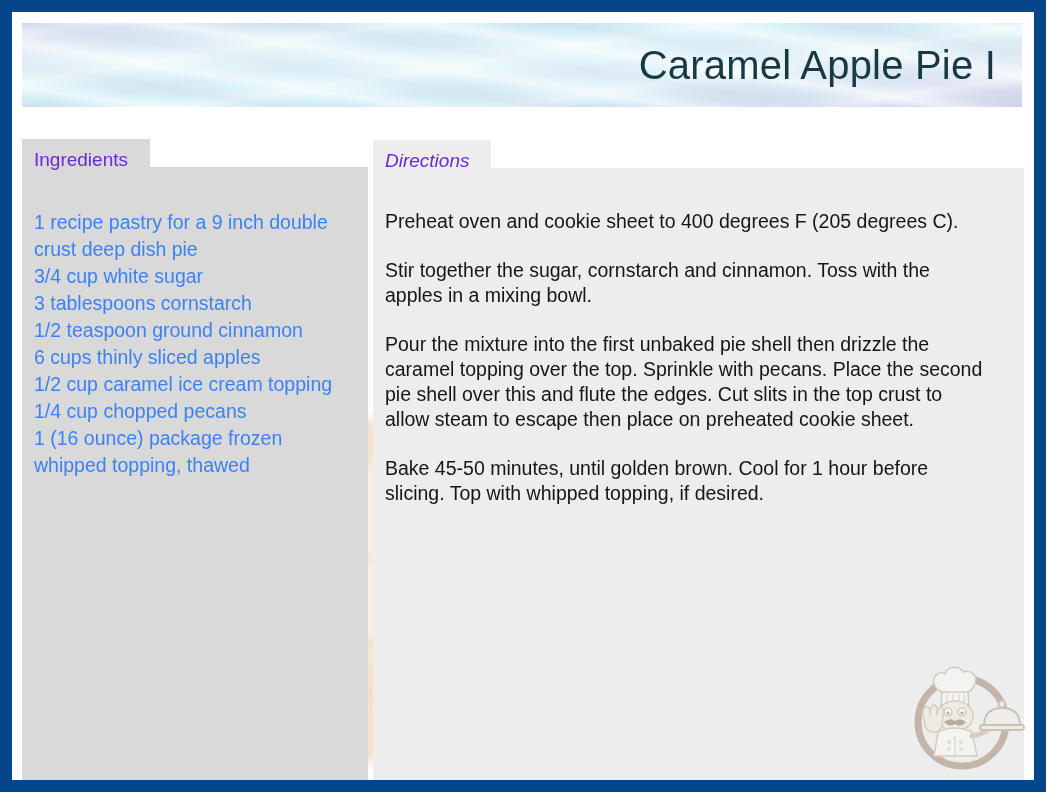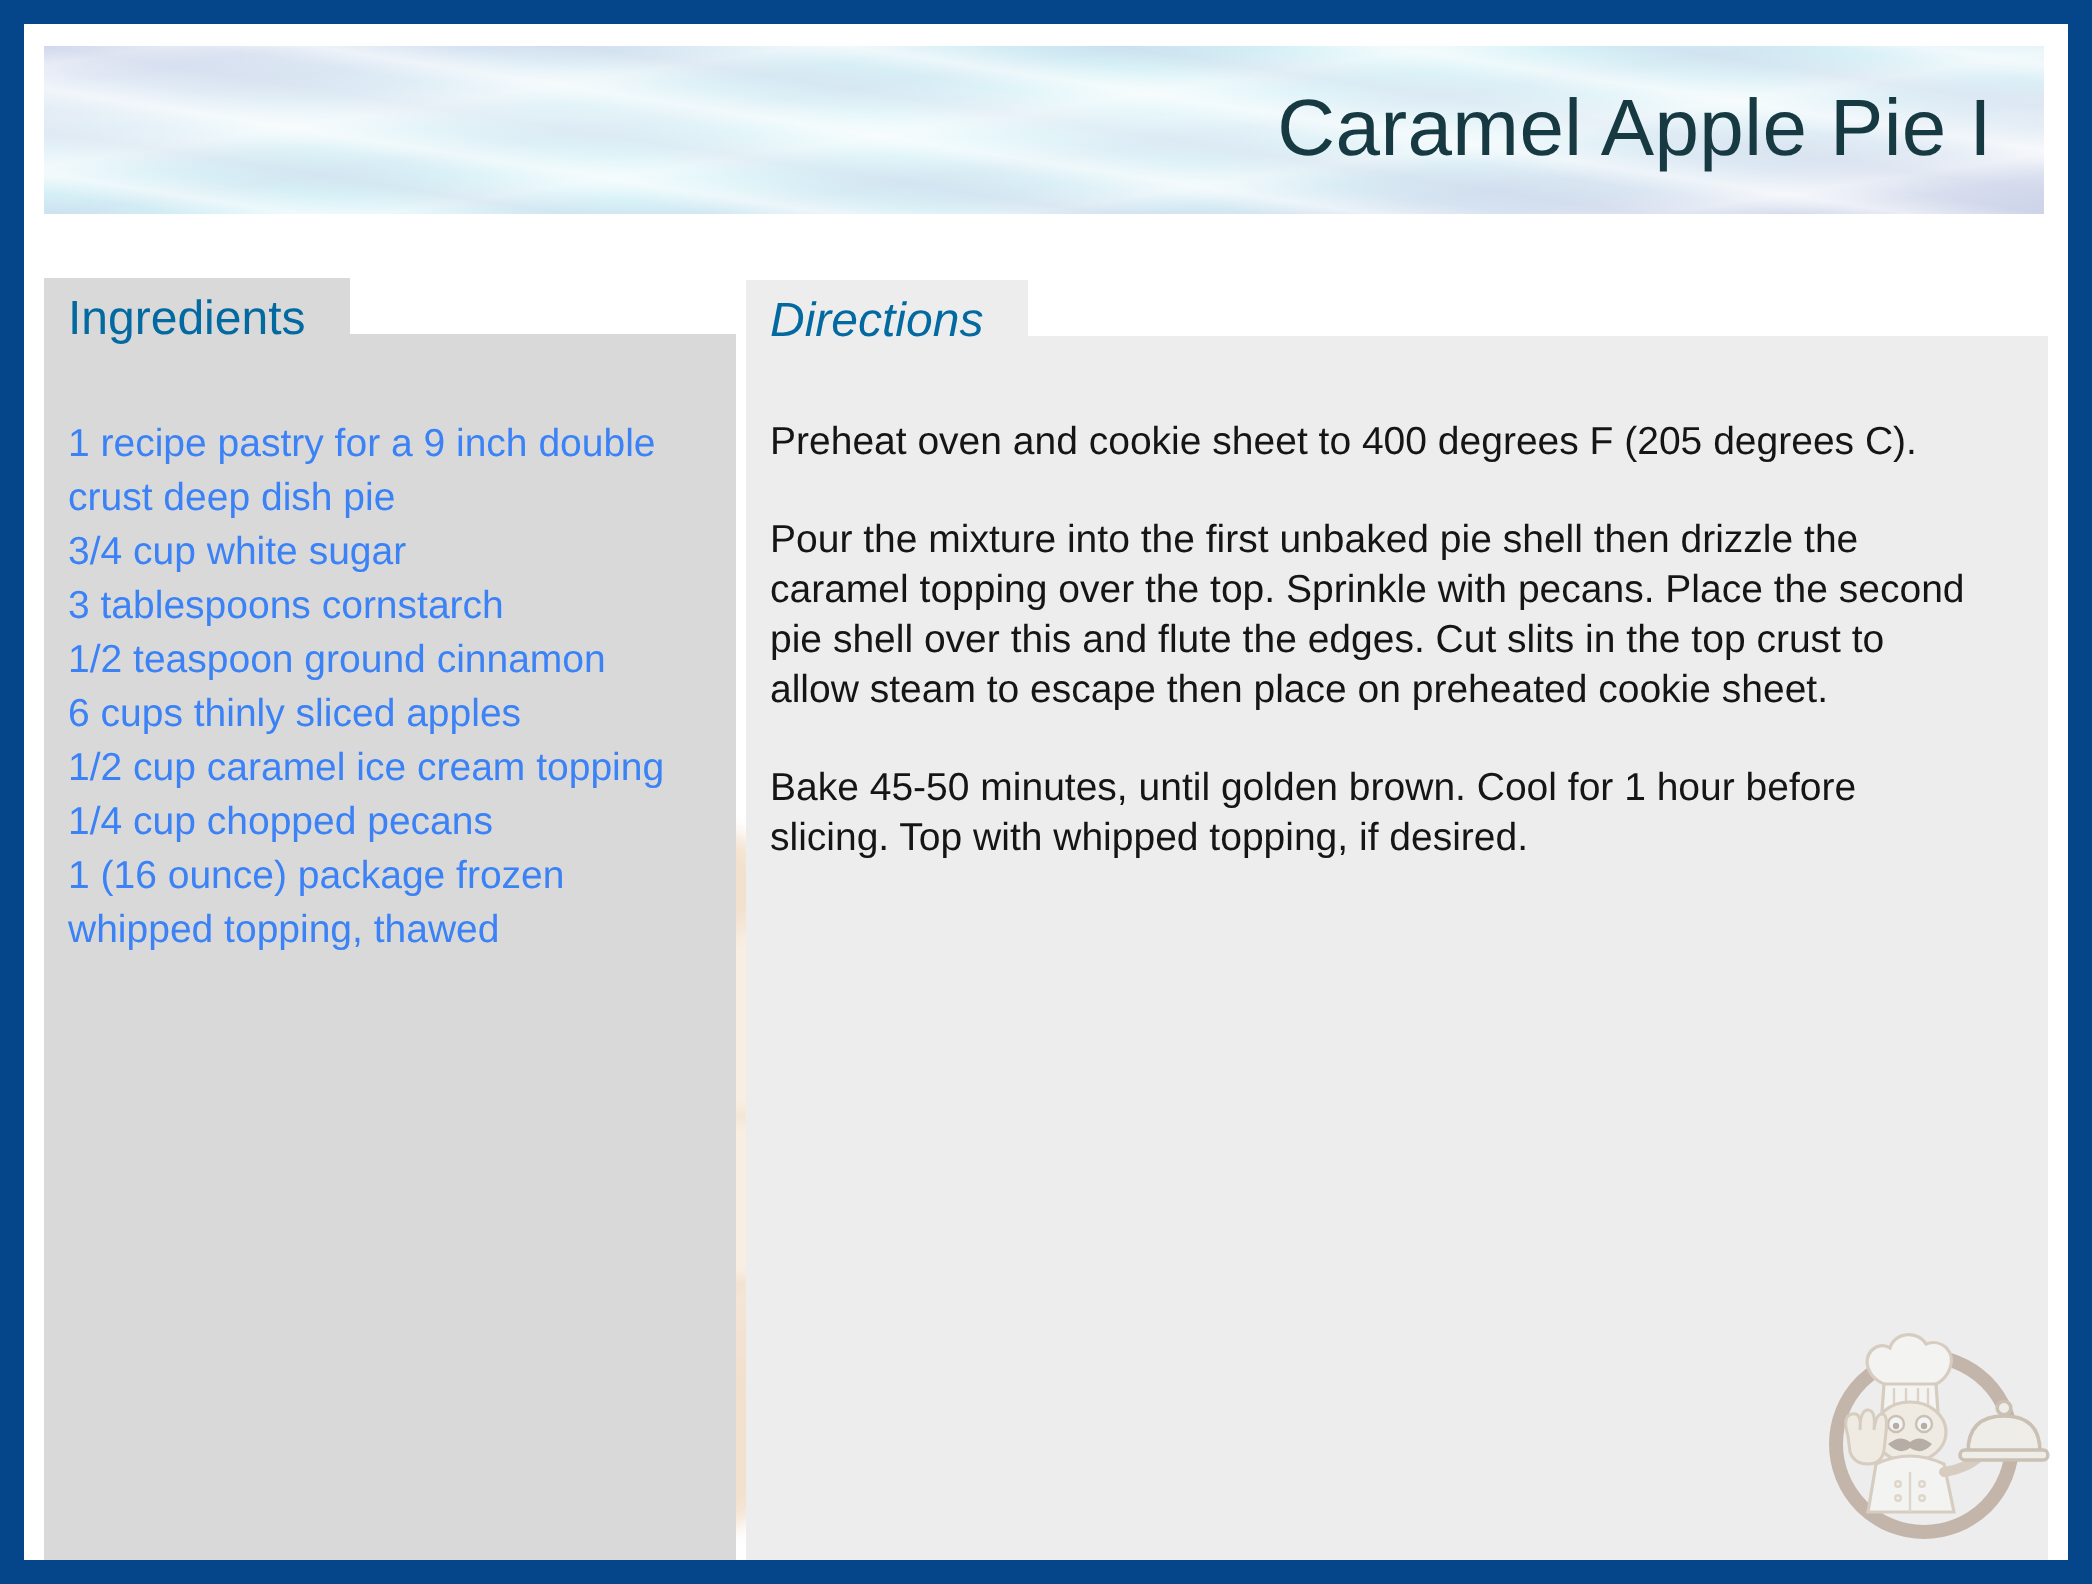--- a/index.html
+++ b/index.html
@@ -126,23 +126,23 @@
   .panel-directions  .panel-body { background: #ededed; top: 41px; }
 
   .panel-heading {
     position: absolute;
     left: 0;
     top: 12px;
     height: 42px;
     padding: 0 22px 0 12px;
     display: flex;
     align-items: center;
-    font-size: 24px;
+    font-size: 19px;
     font-weight: 400;
-    color: #0369a1;
+    color: #6d28d9;
     z-index: 3;
   }
   .panel-ingredients .panel-heading { background: #d9d9d9; top: 12px; }
   .panel-directions  .panel-heading { background: #ededed; top: 13px; font-style: italic; }
 
   .panel-content {
     position: relative;
     z-index: 2;
     padding: 0 12px;
   }
@@ -262,20 +262,21 @@
           <div class="ingredient-line">1/4 cup chopped pecans</div>
           <div class="ingredient-line">1 (16 ounce) package frozen whipped topping, thawed</div>
         </div>
       </section>
 
       <section class="panel panel-directions">
         <div class="panel-body"></div>
         <h2 class="panel-heading">Directions</h2>
         <div class="panel-content">
           <p class="direction-para">Preheat oven and cookie sheet to 400 degrees F (205 degrees C).</p>
+          <p class="direction-para">Stir together the sugar, cornstarch and cinnamon. Toss with the apples in a mixing bowl.</p>
           <p class="direction-para">Pour the mixture into the first unbaked pie shell then drizzle the caramel topping over the top. Sprinkle with pecans. Place the second pie shell over this and flute the edges. Cut slits in the top crust to allow steam to escape then place on preheated cookie sheet.</p>
           <p class="direction-para">Bake 45-50 minutes, until golden brown. Cool for 1 hour before slicing. Top with whipped topping, if desired.</p>
         </div>
       </section>
 
     </div>
 
     <svg class="chef-logo" viewBox="0 0 124 118">
       <circle cx="60" cy="66" r="44" fill="none" stroke="#8c6a52" stroke-width="7"></circle>
 

